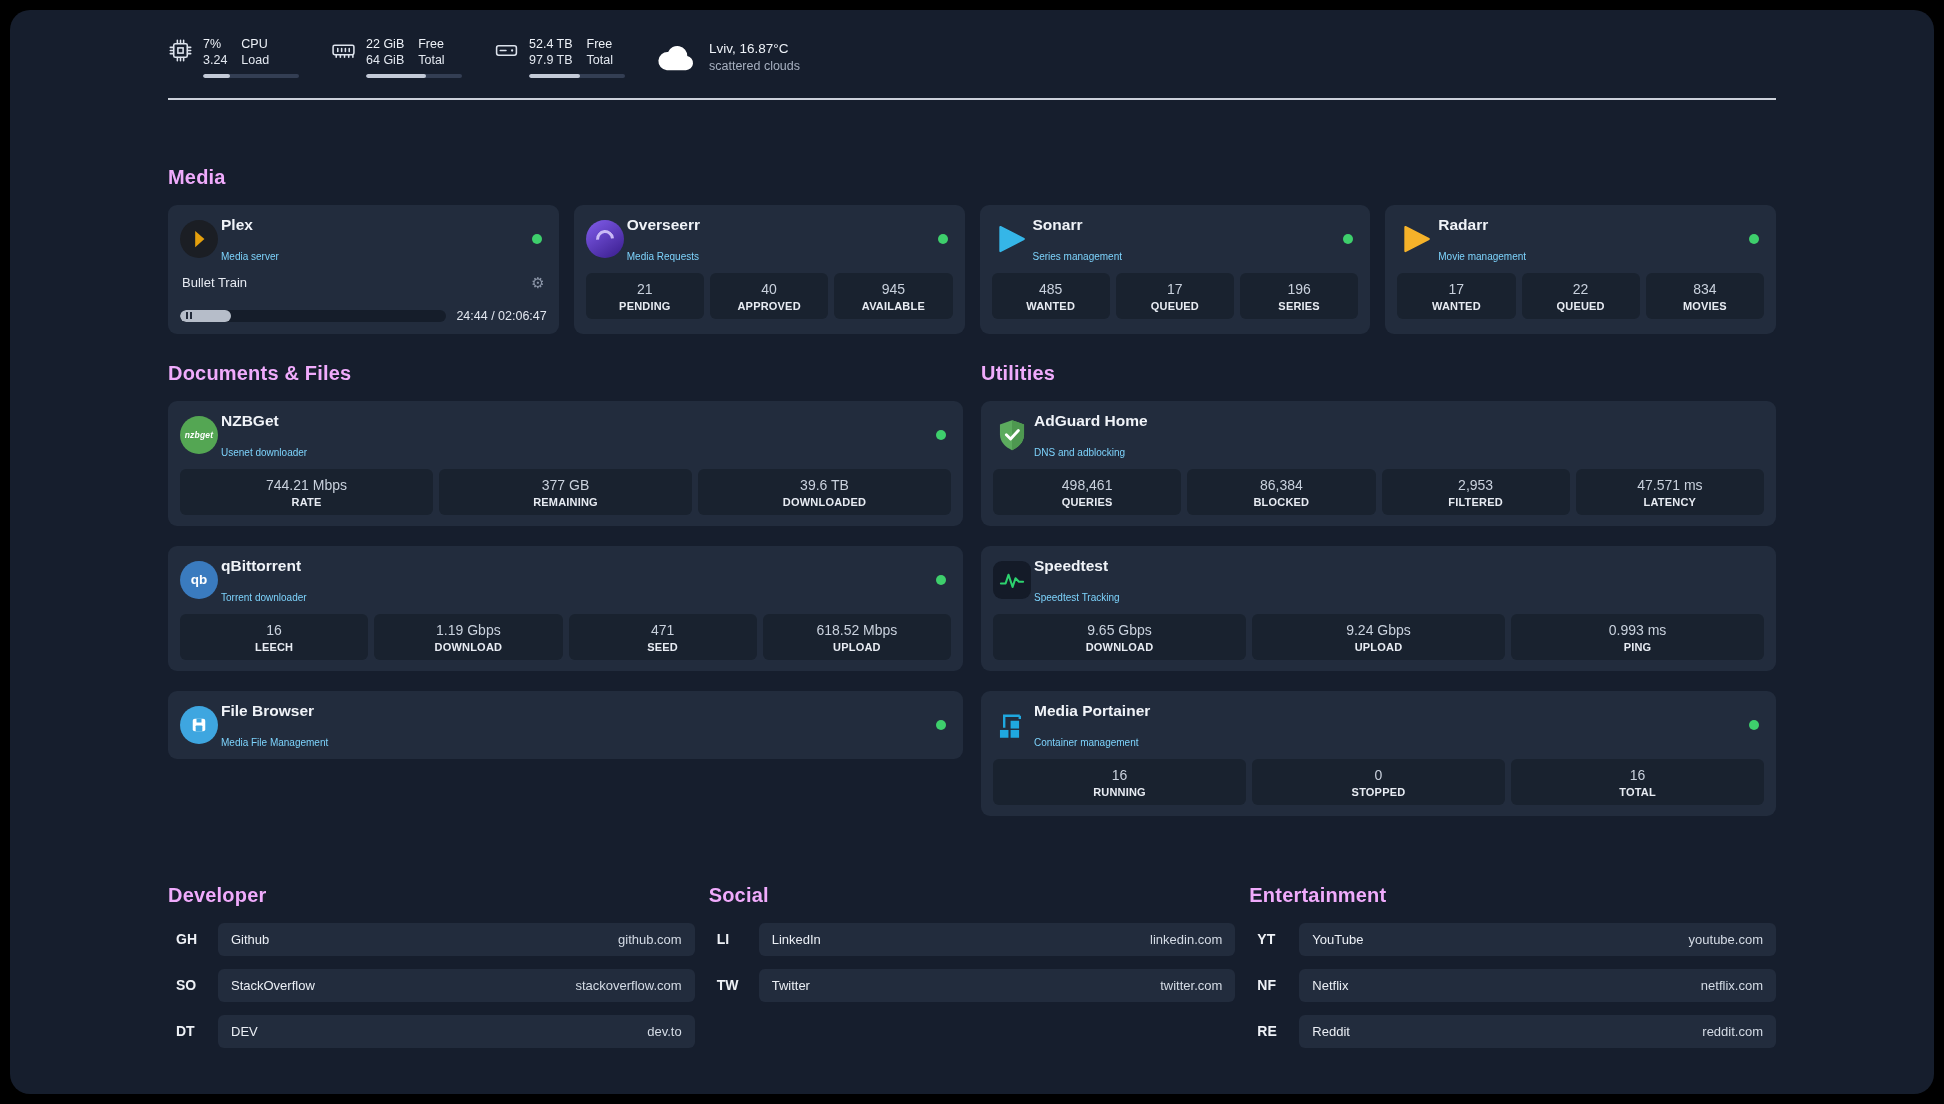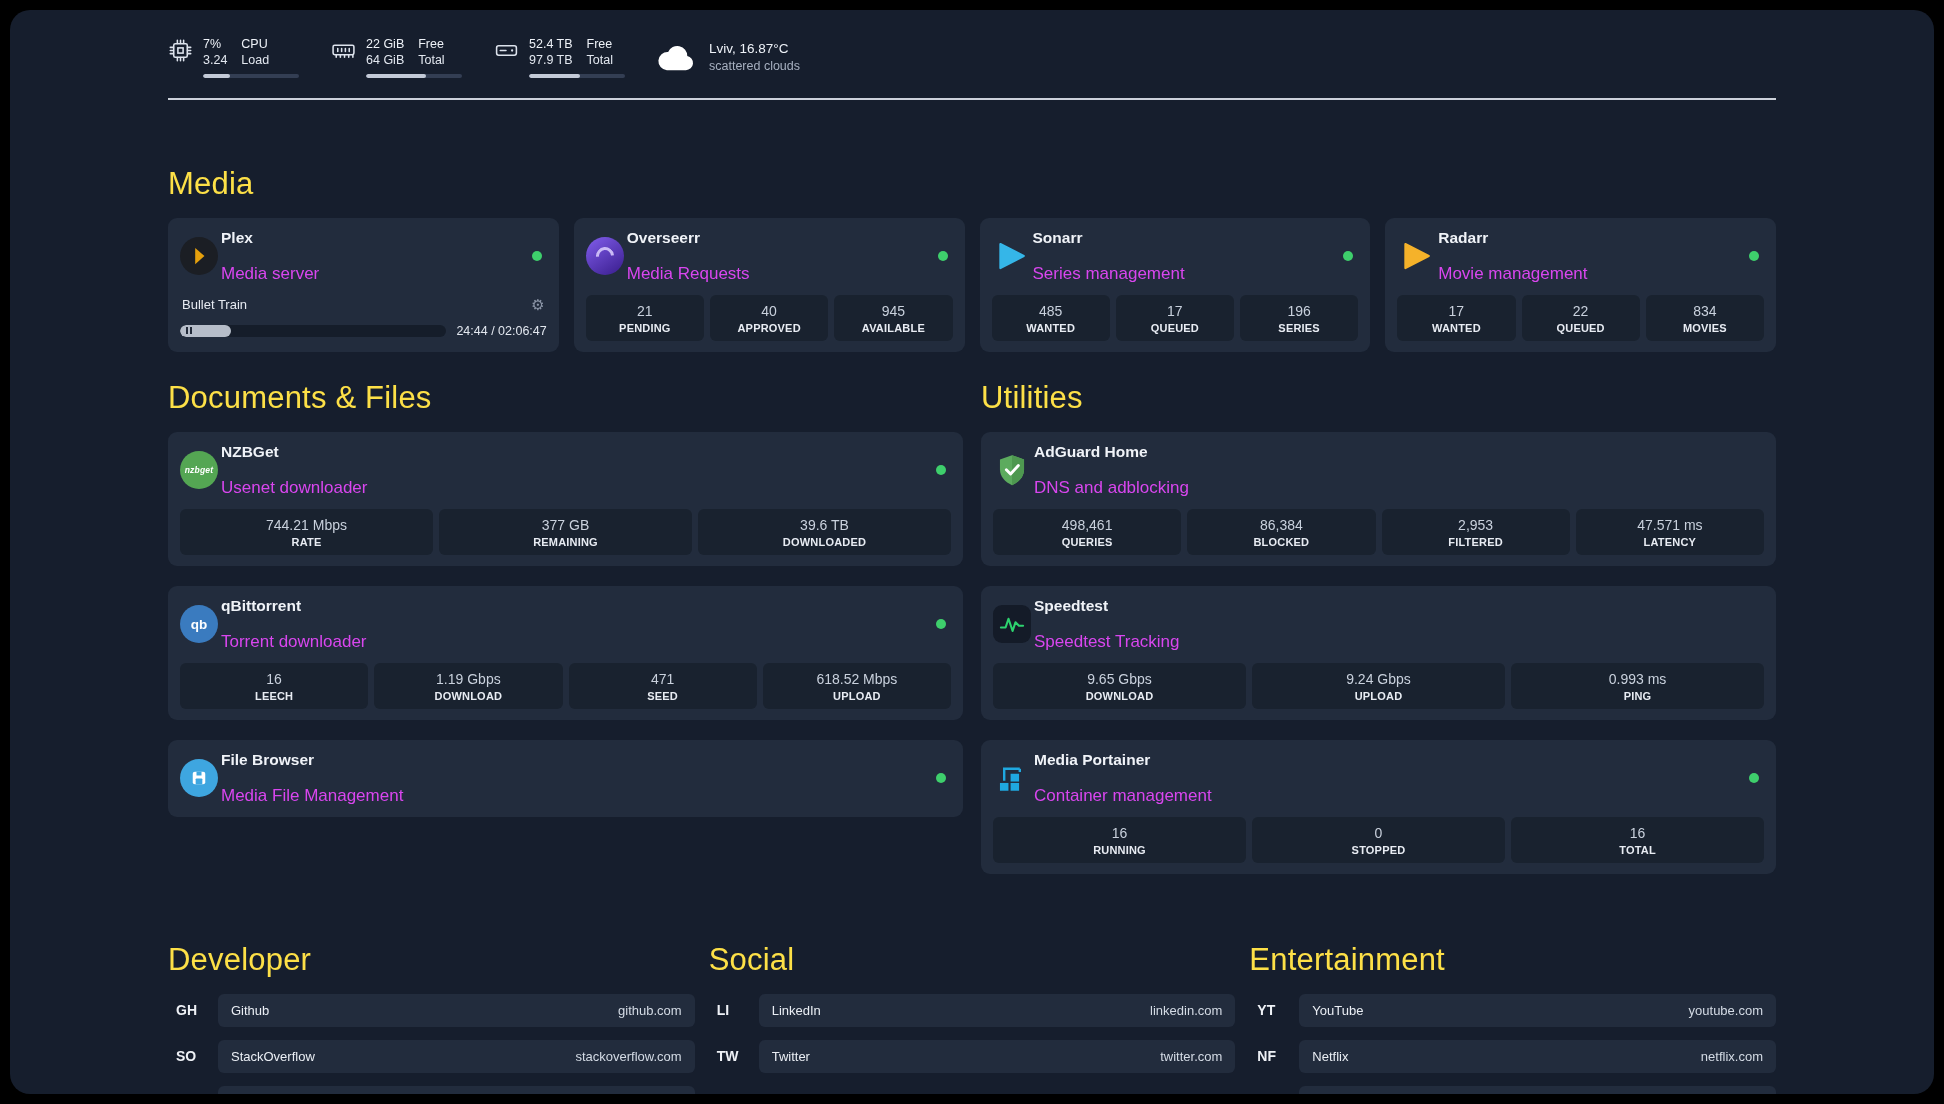--- a/index.html
+++ b/index.html
@@ -30,49 +30,49 @@
   .search input::placeholder{color:#8d97a9}
   .search-engine{width:42px;height:100%;background:#333f56;border:0;border-left:1px solid #3d4a63;
     color:#e9edf4;font-size:13.5px;cursor:pointer;font-family:inherit}
 
   .weather{display:flex;align-items:center;gap:12px}
   .weather-icon{width:42px;height:30px;display:inline-flex}
   .weather-loc{font-size:13.5px;color:#eef2f8}
   .weather-cond{font-size:12.5px;color:#a7b0c0;margin-top:3px}
 
   
-  .section-title{font-size:31px;font-weight:400;letter-spacing:.2px;color:#fde047}
+  .section-title{font-size:20px;font-weight:700;letter-spacing:.2px;color:#f0abfc}
   .media-section{margin-top:66px}
   .media-grid{display:grid;grid-template-columns:repeat(4,1fr);gap:15px;margin-top:16px}
 
   .card{background:#222c3d;border-radius:9px;padding:11px 12px}
   .card-head{display:flex;align-items:center;gap:3px}
   .app-icon{width:38px;height:38px;border-radius:50%;display:flex;align-items:center;
     justify-content:center;flex-shrink:0;position:relative}
   .app-icon svg{width:26px;height:26px}
   .card-name{font-size:15.5px;font-weight:600;color:#f0f3f8}
-  .card-sub{font-size:17px;color:#d946ef;margin-top:17px}
+  .card-sub{font-size:10px;color:#7dd3fc;margin-top:17px}
   .status-dot{width:10px;height:10px;border-radius:50%;background:var(--status_online,#3ecf6c);
     margin-left:auto;margin-right:5px;flex-shrink:0}
 
   .stats{display:flex;gap:6px;margin-top:11px}
   .stat{flex:1;background:#19222f;border-radius:6px;text-align:center;padding:8px 4px 7px}
   .stat-value{font-size:14px;color:#c9d1dd}
   .stat-label{font-size:11px;font-weight:700;color:#e8ecf3;margin-top:3px;letter-spacing:.2px}
 
   .two-col{display:grid;grid-template-columns:1fr 1fr;gap:18px;margin-top:28px;align-items:start}
   .col .section-title{margin-bottom:16px}
   .col .card{margin-bottom:20px}
 
   
   .player{margin-top:12px}
   .player-top{display:flex;align-items:center;justify-content:space-between;
     font-size:13px;color:#e6eaf1;padding:0 2px}
   .gear{color:#8b95a7;font-size:15px;cursor:pointer}
-  .player-bottom{display:flex;align-items:center;gap:10px;margin-top:10px}
+  .player-bottom{display:flex;align-items:center;gap:10px;margin-top:17px}
   .player-track{flex:1;height:12px;background:#151d2a;border-radius:7px;overflow:hidden}
   .player-fill{height:100%;background:#b6bdc9;border-radius:7px;display:flex;align-items:center;padding-left:6px}
   .pause{display:inline-flex;gap:2px}
   .pause i{width:2px;height:7px;background:#222a39;display:inline-block}
   .player-time{font-size:12.5px;color:#e2e7ef;white-space:nowrap}
 
   
   .icon-plex{background:#1b1e24}
   .icon-overseerr{background:linear-gradient(145deg,#7a57e2 10%,#43269a 85%)}
   .crescent{width:18px;height:18px;border-radius:50%;border:3.5px solid #cabaf6;

